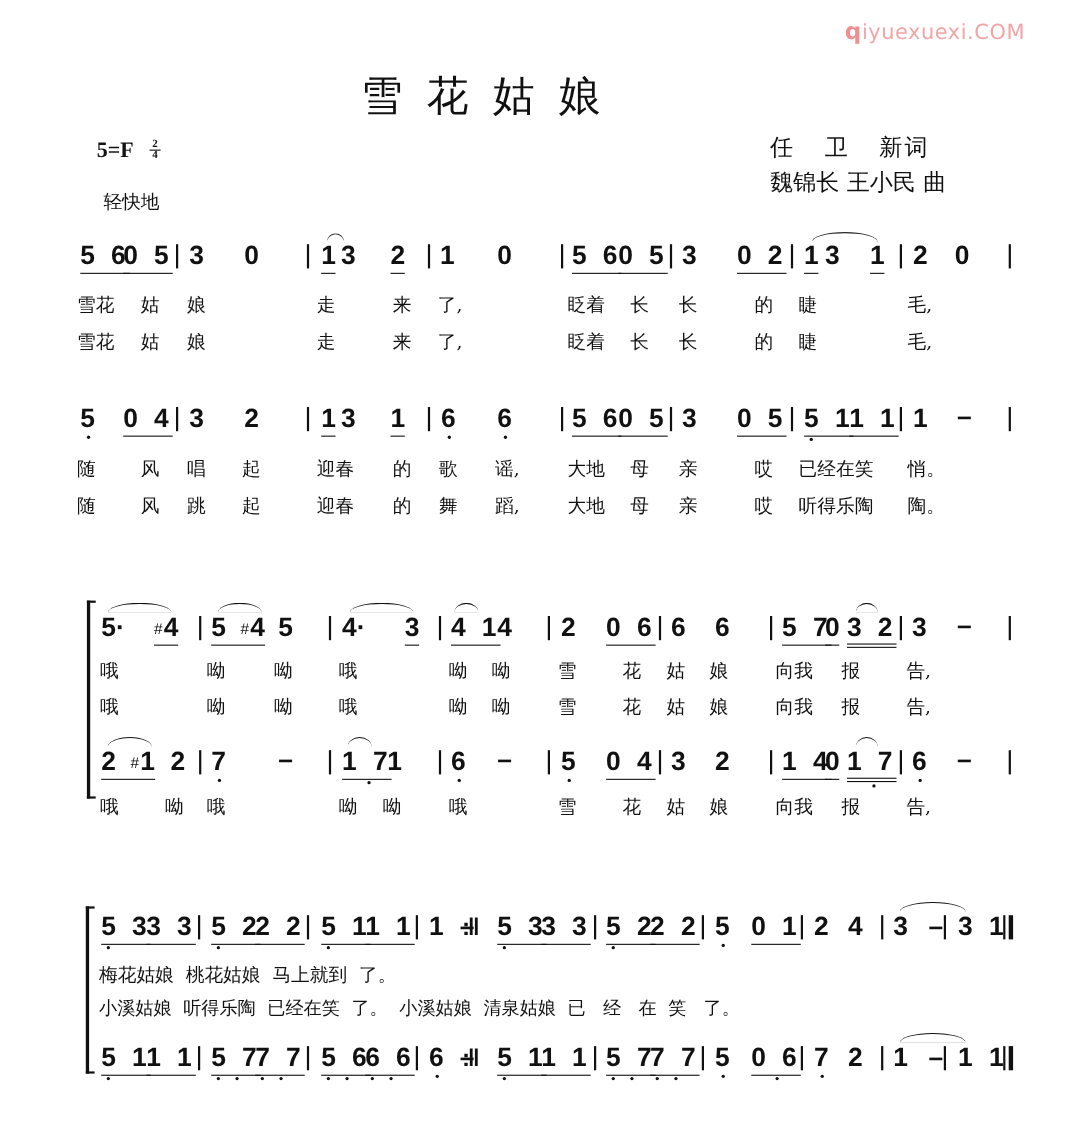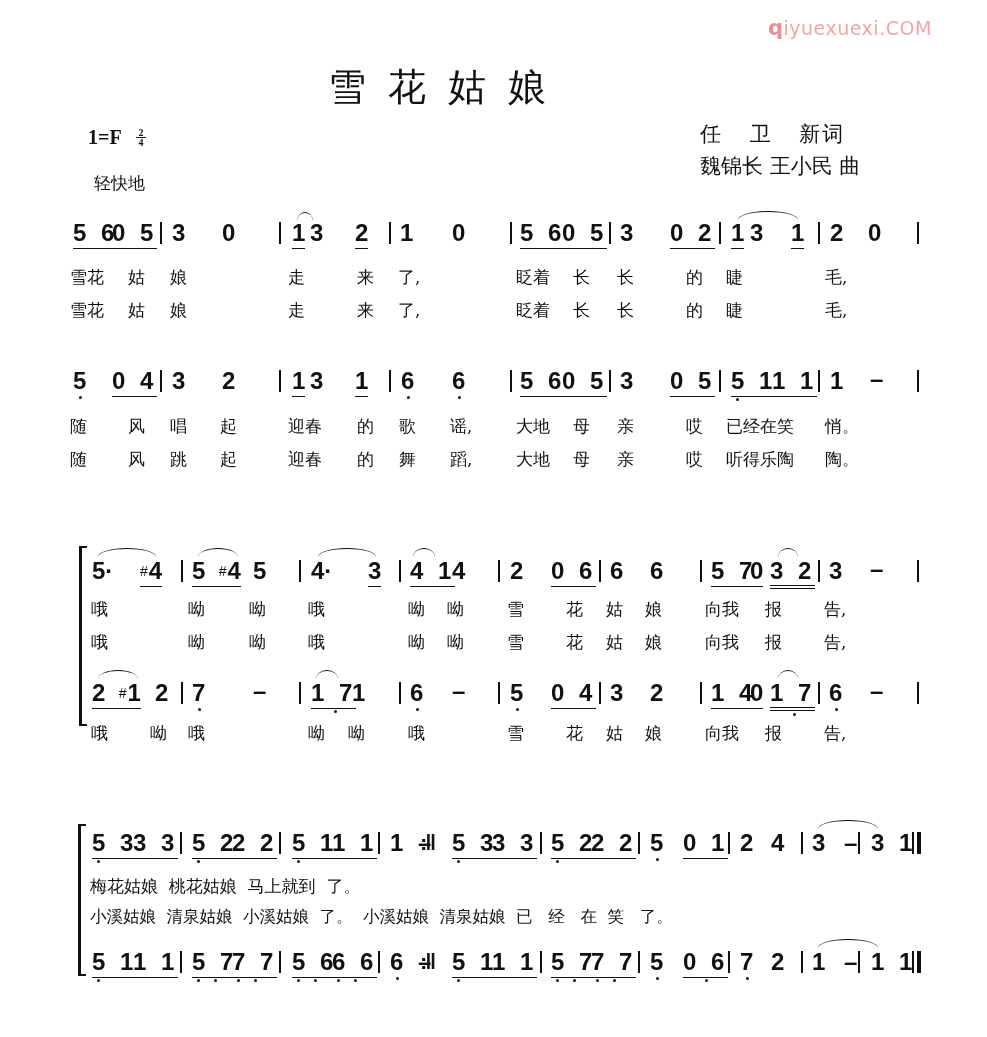--- a/index.html
+++ b/index.html
@@ -27,21 +27,21 @@
   .brk-line { position: absolute; width: 3px; background: #111; }
   .sharp { font-size: 14px; vertical-align: top; margin-right: 1px; font-weight: normal; }
 </style>
 </head>
 <body>
 
 <div class="abs watermark"><span class="q">q</span><span>iyuexuexi.COM</span></div>
 
 <div class="abs title">雪花姑娘</div>
 <div class="abs key">
-  <span>1=F</span>
+  <span>5=F</span>
   <span class="tsig">
     <span>2</span>
     <span class="line"></span>
     <span>4</span>
   </span>
 </div>
 <div class="abs tempo">轻快地</div>
 <div class="abs credit lyricist">任 卫 新词</div>
 <div class="abs credit composer">魏锦长 王小民 曲</div>
 
@@ -317,21 +317,21 @@
   <span class="n" style="left:771px;top:829px">4</span>
   <div class="bar" style="left:801px;top:832px;height:22px"></div>
   <div class="slur" style="left:818px;top:820px;width:60px"></div>
   <span class="n" style="left:812px;top:829px;letter-spacing:6px">3 –</span>
   <div class="bar" style="left:858px;top:832px;height:22px"></div>
   <span class="n" style="left:871px;top:829px;letter-spacing:4px">3 1</span>
   <div class="bar" style="left:912px;top:832px;height:22px"></div>
   <div class="bar thick" style="left:917px;top:832px;height:22px"></div>
 
   <span class="ly" style="left:90px;top:875px">梅花姑娘  桃花姑娘  马上就到  了。</span>
-  <span class="ly" style="left:90px;top:906px;font-size:16.5px">小溪姑娘  清泉姑娘  小溪姑娘  了。  小溪姑娘  清泉姑娘  已   经   在  笑   了。</span>
+  <span class="ly" style="left:90px;top:906px;font-size:16.5px">小溪姑娘  听得乐陶  已经在笑  了。  小溪姑娘  清泉姑娘  已   经   在  笑   了。</span>
 
   <span class="n ul1" style="left:92px;top:948px;letter-spacing:4px">5 1</span>
   <div class="dot-below" style="left:97px;top:979px"></div>
   <span class="n ul1" style="left:133px;top:948px;letter-spacing:4px">1 1</span>
   <div class="bar" style="left:180px;top:951px;height:22px"></div>
   <span class="n ul1" style="left:192px;top:948px;letter-spacing:4px">5 7</span>
   <div class="dot-below" style="left:197px;top:979px"></div>
     <div class="dot-below" style="left:214px;top:979px"></div>
   <span class="n ul1" style="left:232px;top:948px;letter-spacing:4px">7 7</span>
   <div class="dot-below" style="left:237px;top:979px"></div>

